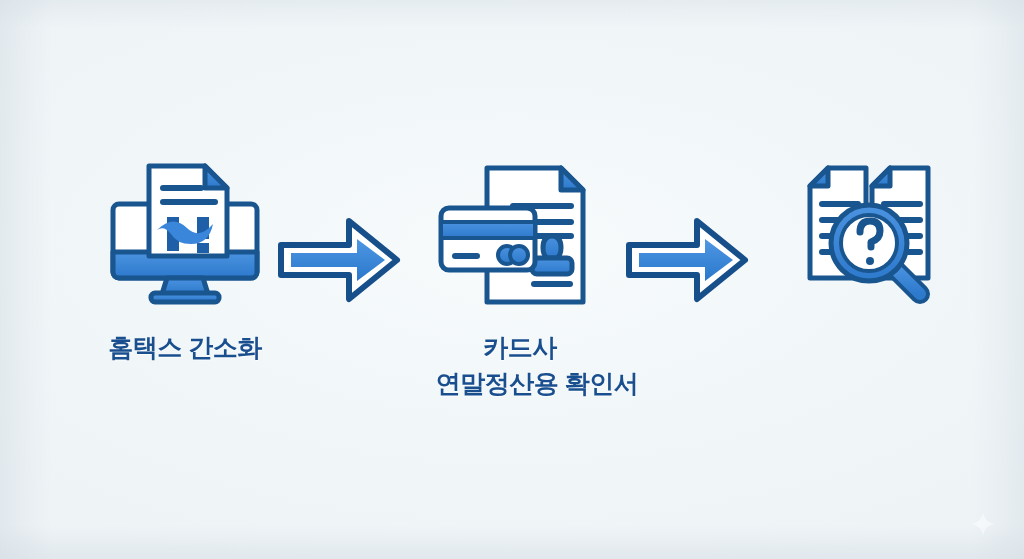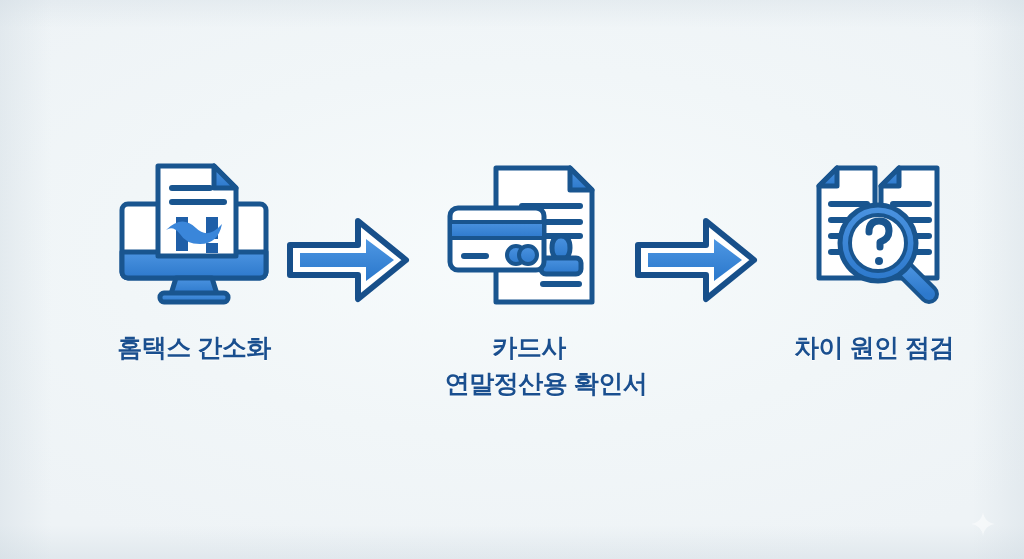--- a/index.html
+++ b/index.html
@@ -32,21 +32,21 @@
     pointer-events: none;
     background:
       linear-gradient(to right, rgba(205,216,224,.38) 0%, rgba(205,216,224,0) 5%,
                       rgba(205,216,224,0) 95%, rgba(205,216,224,.34) 100%),
       linear-gradient(to bottom, rgba(205,216,224,.30) 0%, rgba(205,216,224,0) 5%,
                       rgba(205,216,224,0) 94%, rgba(205,216,224,.40) 100%);
   }
 
   .flow {
     position: absolute;
-    left: 9px;
+    left: 0;
     top: 0;
     width: 832px;
     height: 559px;
     display: flex;
     flex-direction: row;
     align-items: flex-start;
     justify-content: center;
   }
 
   .step {
@@ -230,23 +230,20 @@
           <line x1="112" y1="106" x2="140" y2="134" stroke="#19558f" stroke-width="20" stroke-linecap="round"></line>
           <line x1="112" y1="106" x2="140" y2="134" stroke="url(#blueFill3)" stroke-width="12" stroke-linecap="round"></line>
 
           <circle cx="89" cy="83" r="38" fill="url(#blueFill3)" stroke="#19558f" stroke-width="5"></circle>
           <circle cx="89" cy="83" r="28" fill="#ffffff" stroke="#19558f" stroke-width="4"></circle>
 
           <path d="M80 72 q0 -11 10 -11 q10 0 10 10 q0 8 -9 11 v5" fill="none" stroke="#19558f" stroke-width="7" stroke-linecap="round" stroke-linejoin="round"></path>
           <circle cx="90" cy="101" r="4" fill="#19558f"></circle>
         </svg>
       </div>
-      <div class="caption">
-        <span>차이 원인 점검</span>
-      </div>
     </div>
 
   </div>
 
   <svg class="sparkle" viewBox="0 0 26 26">
     <path d="M13 1 C14 8 18 12 25 13 C18 14 14 18 13 25 C12 18 8 14 1 13 C8 12 12 8 13 1 Z" fill="#ffffff" opacity="0.9"></path>
   </svg>
 
 </div>
 

